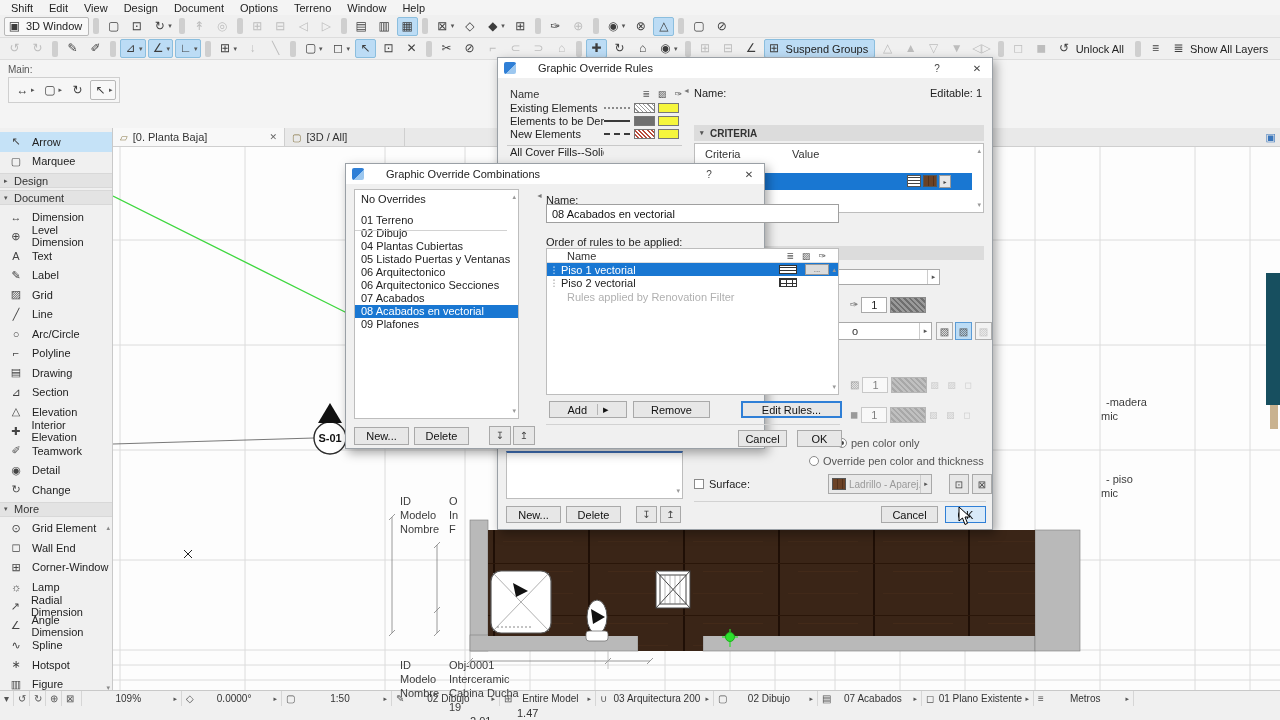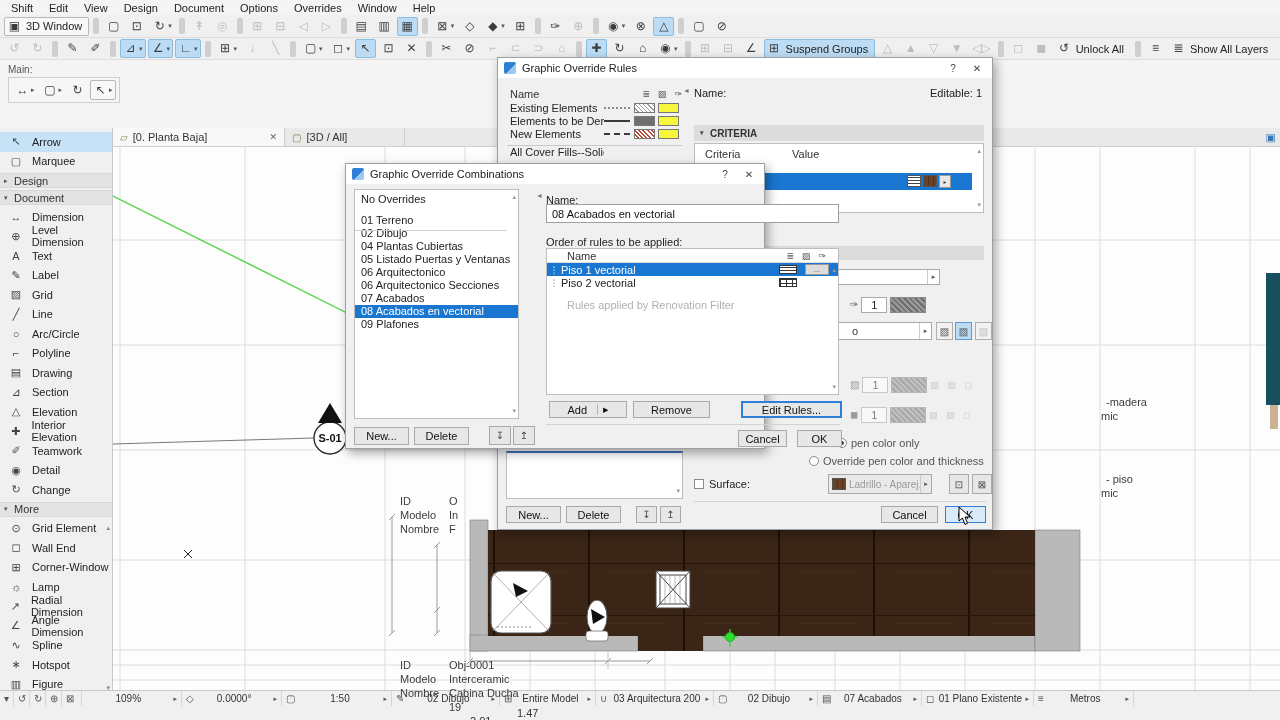--- a/index.html
+++ b/index.html
@@ -44,21 +44,21 @@
 .sb-scroll{position:absolute;right:2px;font-size:7px;color:#888}
 
 .canvas{position:absolute;left:113px;top:147px;right:0;bottom:30px;background:#fdfdfd}
 .canvas svg{position:absolute;left:0;top:0}
 .txt{position:absolute;color:#3c3c3c;white-space:nowrap;z-index:2}
 .txt.dim{color:#333}
 
 .dialog{position:absolute;background:#f0f0f0;border:1px solid #9aa0a6;box-shadow:3px 4px 10px rgba(0,0,0,.35)}
 #rules-dialog{left:497px;top:57px;width:496px;height:473px;z-index:10}
 #combos-dialog{left:345px;top:163px;width:420px;height:286px;z-index:20}
-.dlg-title{position:absolute;left:0;top:0;right:0;height:20px;background:#fff;display:flex;align-items:center;padding:0 6px;gap:6px}
+.dlg-title{position:absolute;left:0;top:0;right:0;height:20px;background:#fff;display:flex;align-items:center;padding:0 6px;gap:22px}
 .dlg-title .t{flex:1;color:#222}
 .dlg-btn{width:18px;text-align:center;color:#444;font-size:10px}
 .ac-icon{width:12px;height:12px;border-radius:2px;background:linear-gradient(135deg,#2f7fd6 55%,#9cc7ef 55%);flex:none}
 .collapse{position:absolute;font-size:7px;color:#777}
 .btn{position:absolute;background:#e7e7e7;border:1px solid #a9a9a9;display:flex;align-items:center;justify-content:center;color:#111}
 .btn.primary{border-color:#2f7fd6;background:#d9eaf9}
 .btn.focusd{border-color:#2f7fd6;box-shadow:inset 0 0 0 1px #2f7fd6}
 .btn.icon-btn{font-size:10px;color:#444}
 .field{position:absolute;background:#fff;border:1px solid #9f9f9f;display:flex;align-items:center;padding:0 5px;color:#111}
 .lv{position:absolute;background:#fff;border:1px solid #bdbdbd;overflow:hidden}
@@ -131,21 +131,21 @@
 <div id="screen">
 
   <div class="menubar">
 
   <span class="menu-item">Shift</span>
       <span class="menu-item">Edit</span>
       <span class="menu-item">View</span>
       <span class="menu-item">Design</span>
       <span class="menu-item">Document</span>
       <span class="menu-item">Options</span>
-      <span class="menu-item">Overrides</span>
+      <span class="menu-item">Terreno</span>
       <span class="menu-item">Window</span>
       <span class="menu-item">Help</span>
     </div>
 
   <div class="toolbar" id="tb1">
 
   <span class="tb-item framed">
         <span class="tb-glyph">▣</span>
         <span class="tb-label">3D Window</span>
       </span>
@@ -839,21 +839,21 @@
             <span class="rl">Piso 1 vectorial</span>
             <span class="rsw"></span>
             <span class="more">...</span>
           </div>
           <div class="rule-row sw-grid">
             <span class="drag">⋮</span>
             <span class="rl">Piso 2 vectorial</span>
             <span class="rsw"></span>
           </div>
         </div>
-      <div class="note" style="left:20px;top:50px">Rules applied by Renovation Filter</div>
+      <div class="note" style="left:20px;top:42px">Rules applied by Renovation Filter</div>
       <span class="scrollmark" style="right:2px;top:17px">▴</span>
       <span class="scrollmark" style="right:2px;bottom:3px">▾</span>
     </div>
     <div class="btn" style="left:203px;top:237px;width:78px;height:17px">
         <span>Add</span>
         <span class="tb-dd" style="margin-left:10px;border-left:1px solid #b5b5b5;padding-left:5px;height:11px;line-height:11px">▸</span>
       </div>
     <div class="btn" style="left:287px;top:237px;width:77px;height:17px">Remove</div>
     <div class="btn focusd" style="left:395px;top:237px;width:101px;height:17px">Edit Rules...</div>
     <div class="hr" style="left:200px;top:260px;width:294px"></div>

